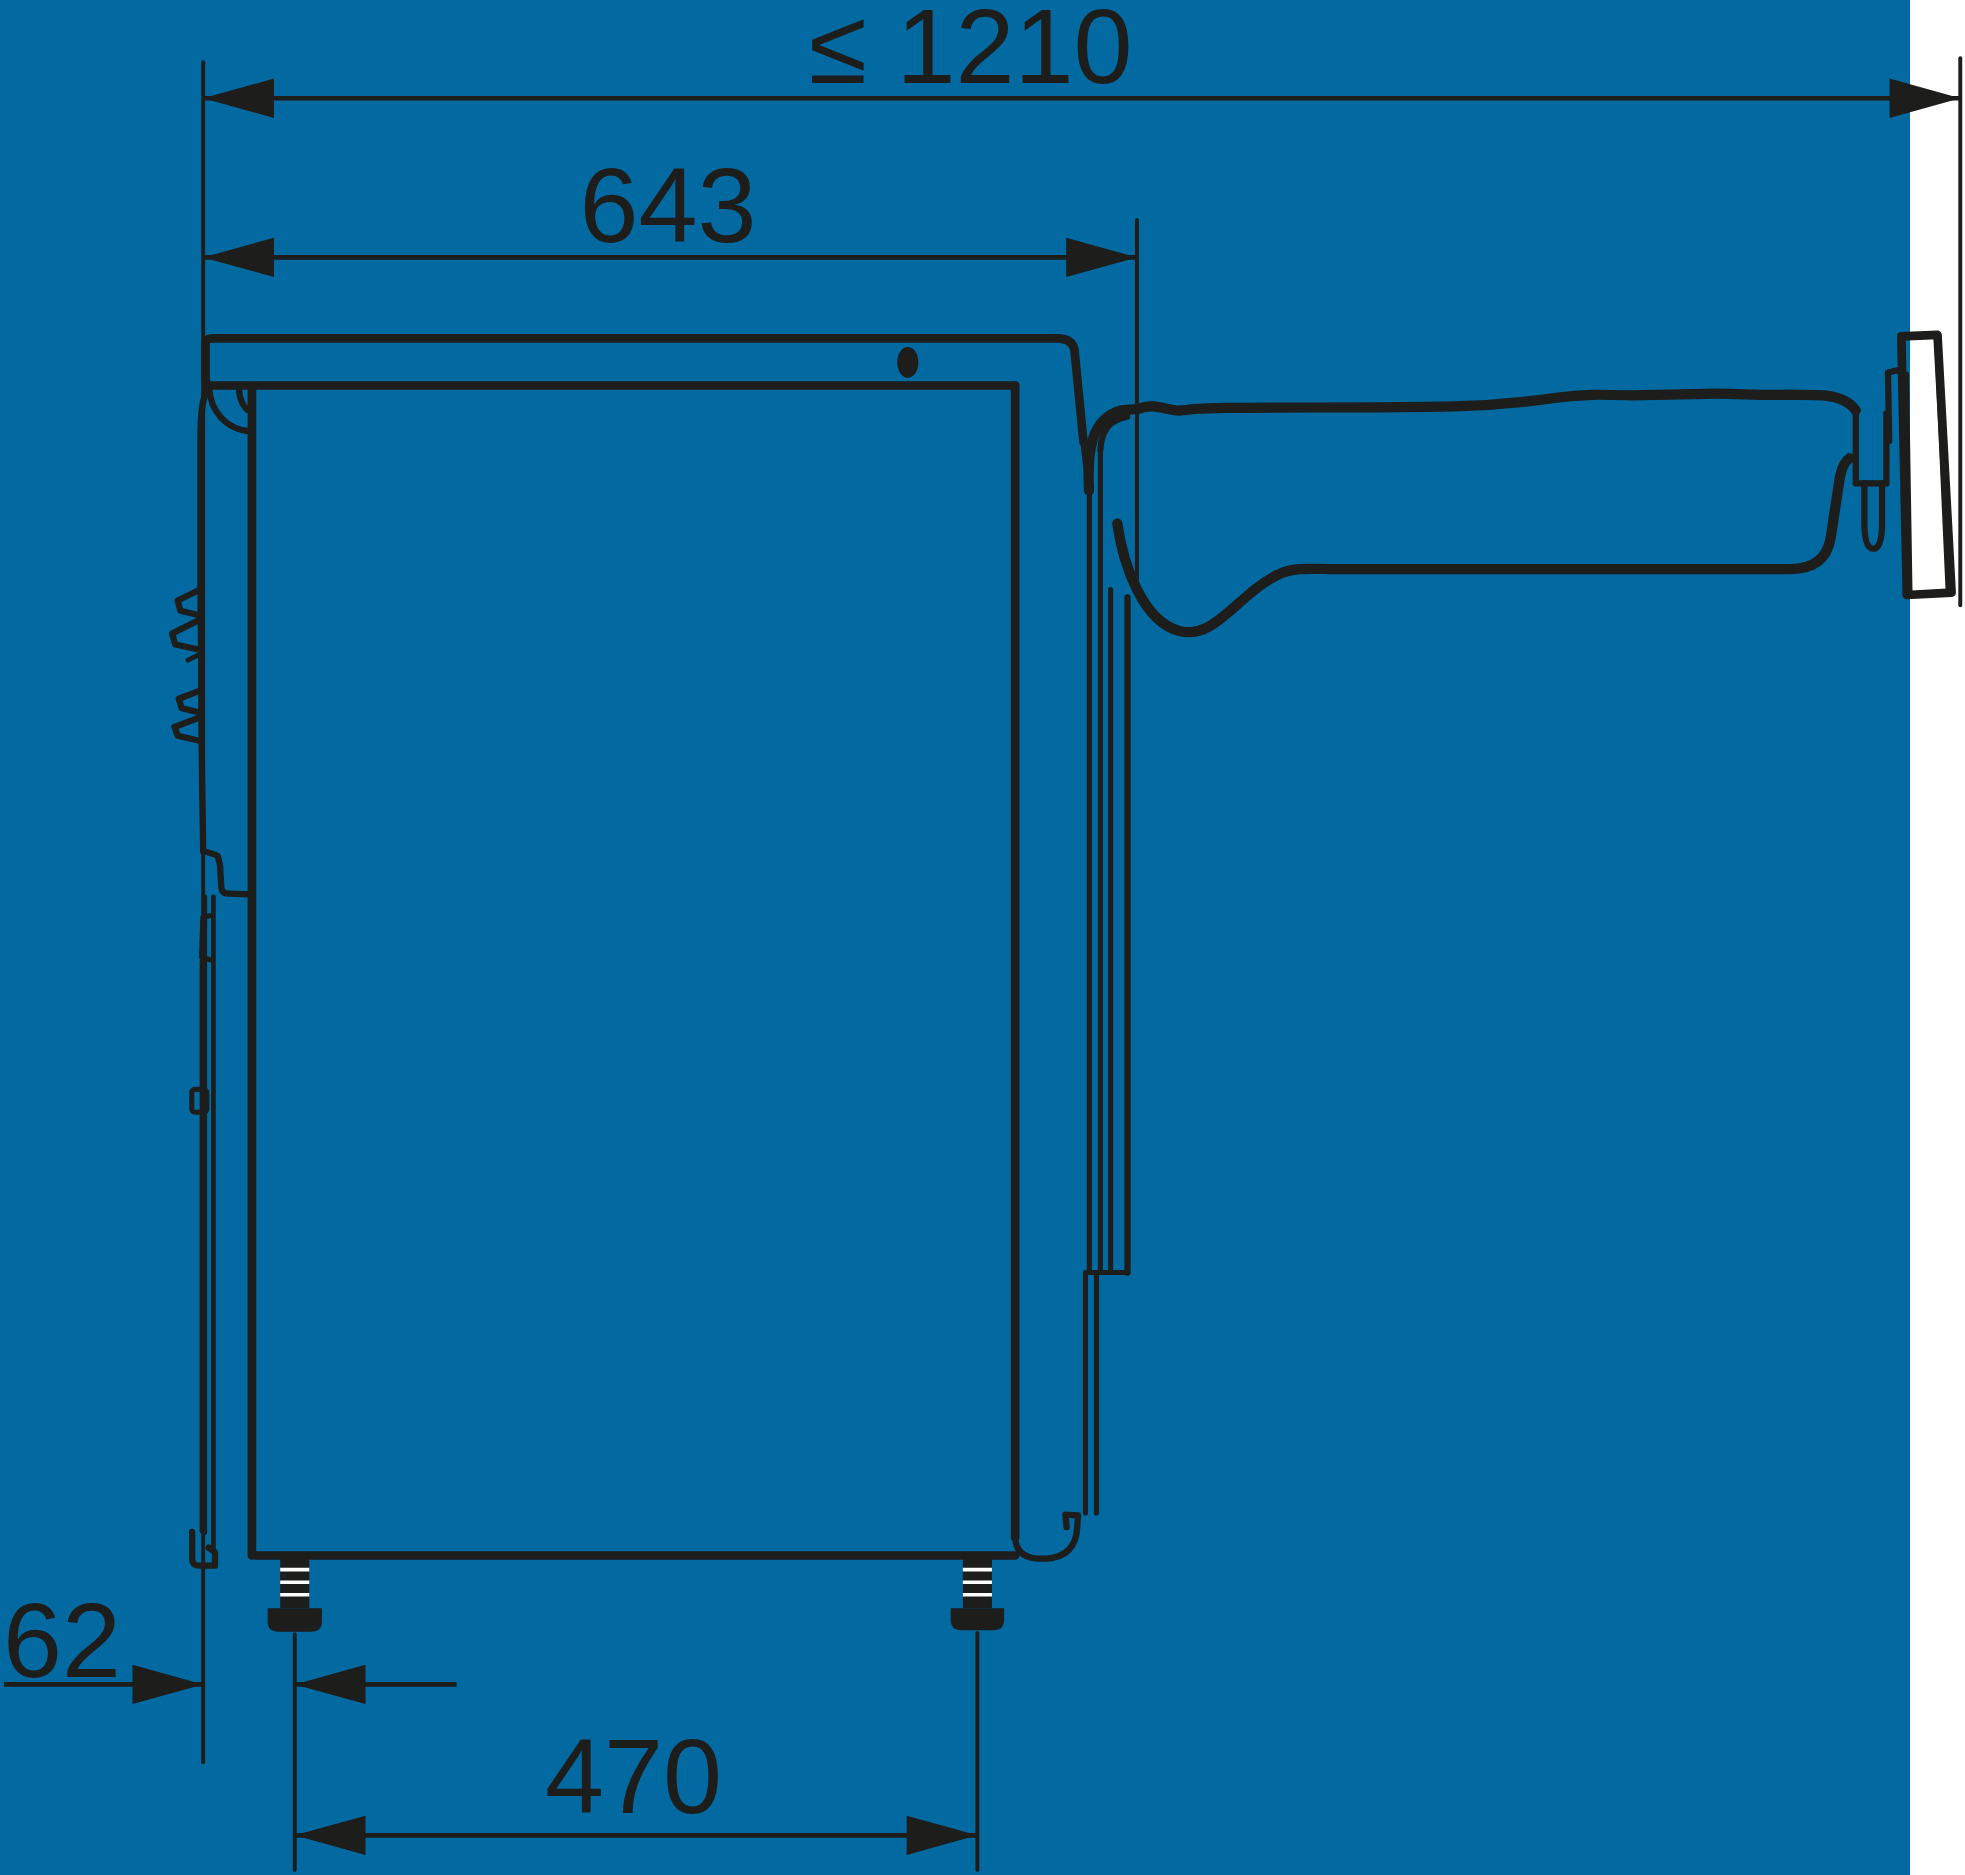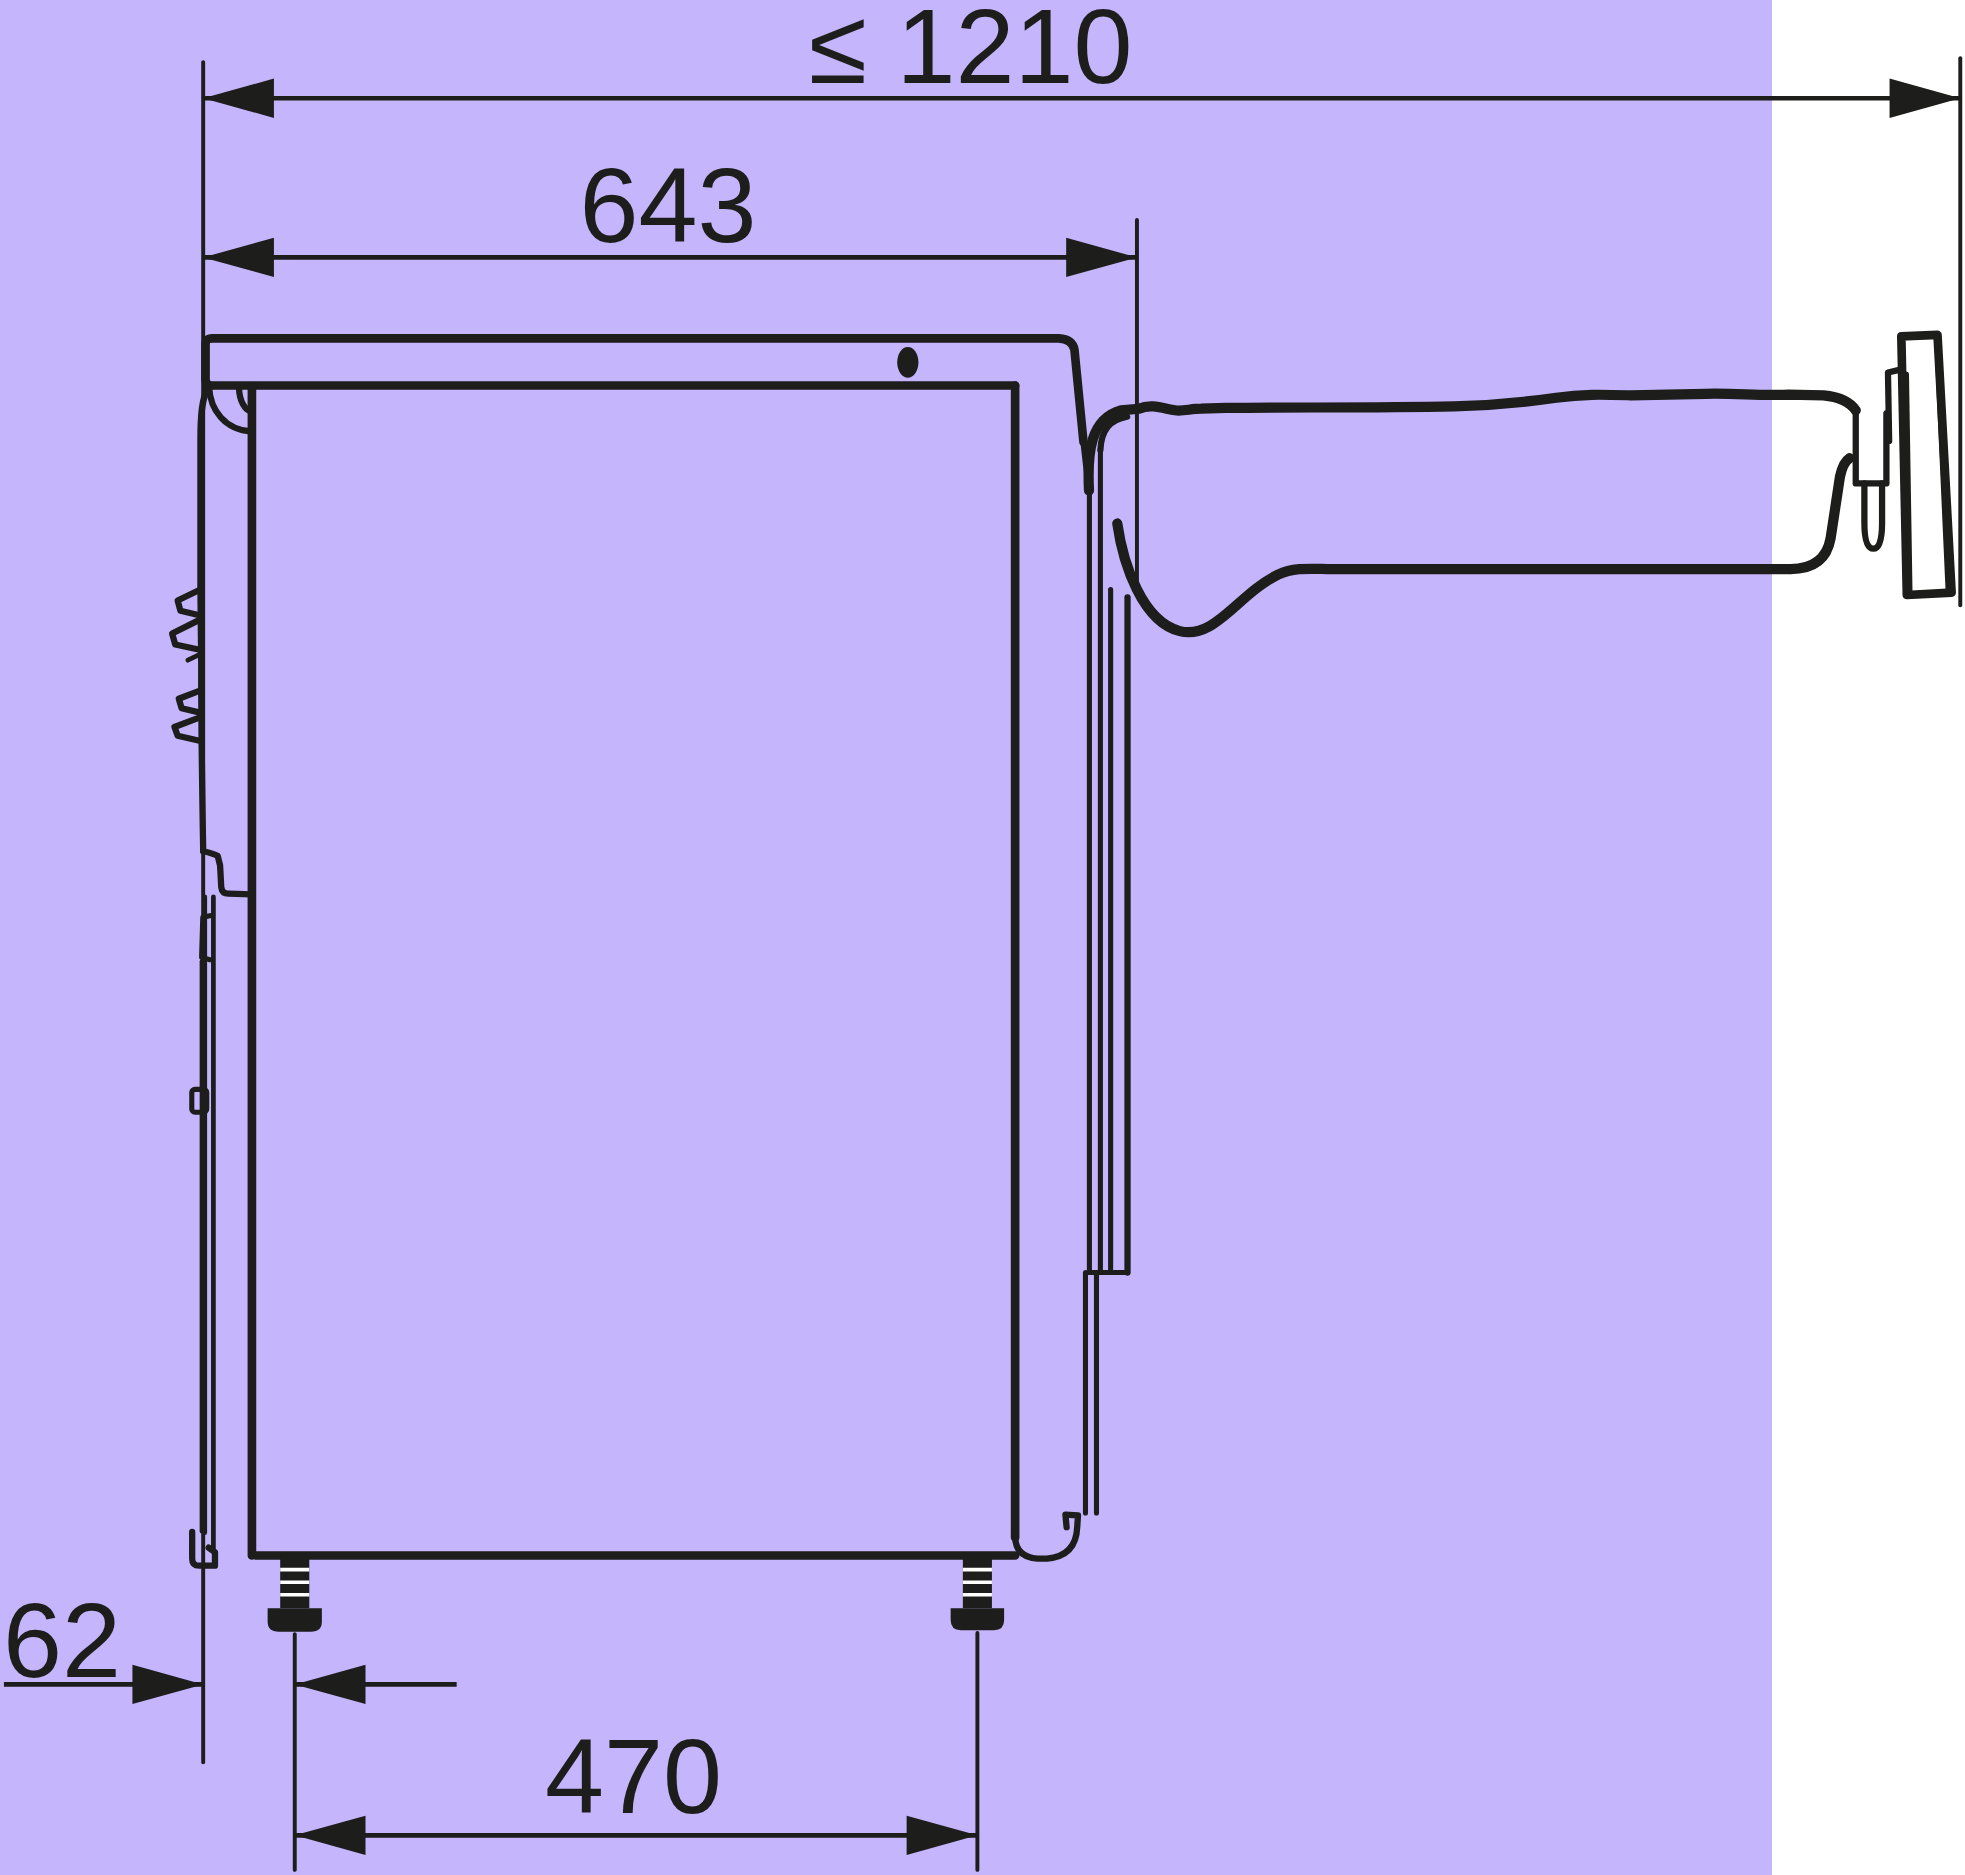--- a/index.html
+++ b/index.html
@@ -2,23 +2,23 @@
 <html style="font-size:6.3px"><head>
 <meta charset="utf-8">
 <style>
   html, body {
     margin: 0;
     padding: 0;
     background: #ffffff;
   }
   #stage {
     position: relative;
-    width: 1772px;
+    width: 1910px;
     height: 1875px;
-    background: #c4b5fd;
+    background: #0369a1;
     font-family: "Liberation Sans", sans-serif;
   }
   svg { display: block; }
   .ink-stroke { stroke: #1d1d1b; fill: none; }
   .ink-fill   { fill: #1d1d1b; stroke: none; }
   .w-outline  { stroke-width: 22; stroke-linecap: round; stroke-linejoin: round; }
   .w-hose     { stroke-width: 26; stroke-linecap: round; stroke-linejoin: round; }
   .w-detail   { stroke-width: 16; stroke-linecap: round; stroke-linejoin: round; }
   .w-thin     { stroke-width: 12; stroke-linecap: round; stroke-linejoin: round; }
   .w-chan     { stroke-width: 13; stroke-linecap: round; stroke-linejoin: round; }

